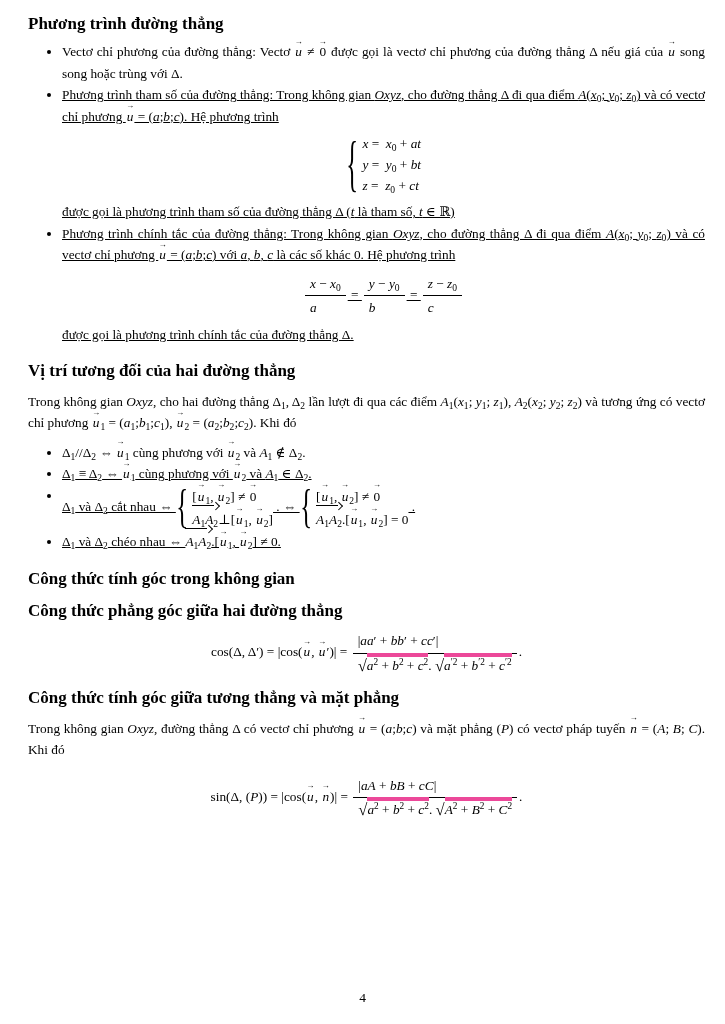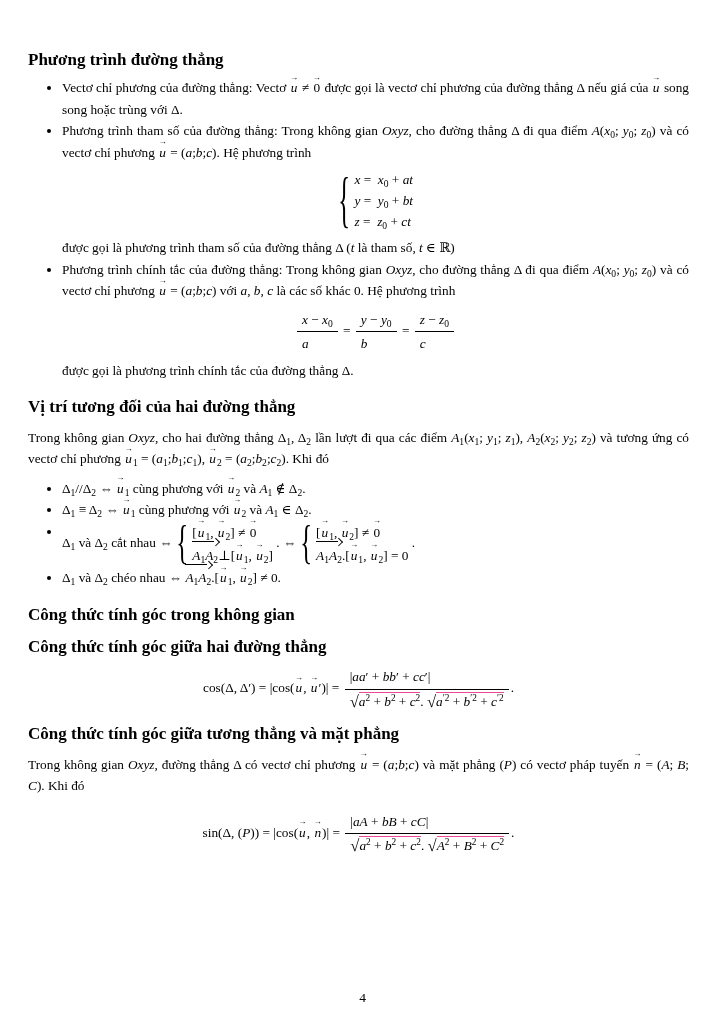--- a/index.html
+++ b/index.html
@@ -2,30 +2,30 @@
 <html><head>
 <meta charset="utf-8">
 <style>
   html,body{margin:0;padding:0;}
   body{
     width:725px;height:1024px;position:relative;overflow:hidden;
     background:#ffffff;color:#000;
     font-family:"Liberation Serif","DejaVu Serif","DejaVu Sans",serif;
     font-size:13.3px;line-height:1.62;
   }
-  .page{padding:13px 36px 0 28px;margin-top:36px;}
+  .page{padding:13px 20px 0 28px;}
   h1{font-size:17px;line-height:1.25;margin:0;font-weight:bold;}
   .h-top{margin:0 0 7px 0;}
   .h-sec{margin:15px 0 9px 0;}
   .h-sub{margin:11px 0 9px 0;}
   p.intro{margin:0;text-align:justify;}
   ul.blist{list-style:none;margin:0;padding:0;}
   ul.blist>li{position:relative;padding-left:34px;margin:0;}
   ul.blist>li::before{content:'';position:absolute;left:19px;top:9px;width:4px;height:4px;background:#000;border-radius:50%;}
-  li.gap{margin-top:11px;}
+  li.gap{margin-top:11px;text-decoration:underline;}
   .btxt{display:block;text-align:justify;}
   .cont{margin-top:5px;}
   .eqline{text-align:center;margin:7px 0 5px 0;}
   i{font-style:italic;}
   sub{font-size:0.72em;vertical-align:-0.28em;line-height:0;}
   sup{font-size:0.7em;vertical-align:0.5em;line-height:0;}
   
   .v{display:inline-block;position:relative;padding:0 1px;font-style:italic;}
   .v::before{content:'→';position:absolute;left:50%;transform:translateX(-50%);top:-0.78em;font-size:0.62em;font-style:normal;}
   .v.up{font-style:normal;}
@@ -33,21 +33,21 @@
   .oar{display:inline-block;position:relative;}
   .oar::before{content:'';position:absolute;left:0;right:4px;top:-3px;border-top:1px solid #000;}
   .oar::after{content:'';position:absolute;right:0;top:-5.4px;width:4.5px;height:4.5px;border-top:1px solid #000;border-right:1px solid #000;transform:rotate(45deg);}
   
   .frac{display:inline-block;vertical-align:middle;text-align:left;padding:0 2px;}
   .fn{display:block;padding:0 5px 1px 5px;}
   .fd{display:block;border-top:1px solid #000;padding:1px 5px 0 5px;}
   
   .sq{white-space:nowrap;}
   .rsym{font-size:1.25em;line-height:0;vertical-align:-0.08em;}
-  .rd{border-top:1px solid #ec4899;padding-top:1px;}
+  .rd{border-top:4px solid #ec4899;padding-top:1px;}
   
   .case{display:inline-flex;align-items:center;vertical-align:middle;text-align:left;}
   .brc{display:inline-block;line-height:1;font-weight:400;margin-right:4px;}
   .brc.b2{font-size:26px;transform:scaleY(1.75) scaleX(0.95);}
   .brc.b3{font-size:26px;transform:scaleY(2.35) scaleX(0.95);}
   .crows{display:inline-block;line-height:1.75;}
   .crows.c3{line-height:1.55;}
   .pagenum{position:absolute;bottom:15px;left:0;right:0;text-align:center;font-size:13.5px;}
 </style>
 </head>
@@ -95,21 +95,21 @@
             <span class="crows">[<span class="v">u</span><sub>1</sub>, <span class="v">u</span><sub>2</sub>] ≠ <span class="v up">0</span><br><span class="oar"><i>A</i><sub>1</sub><i>A</i><sub>2</sub></span>.[<span class="v">u</span><sub>1</sub>, <span class="v">u</span><sub>2</sub>] = 0</span>
           </span> .</span>
     </li>
     <li class="gap">
       <span>Δ<sub>1</sub> và Δ<sub>2</sub> chéo nhau ⇔ <span class="oar"><i>A</i><sub>1</sub><i>A</i><sub>2</sub></span>.[<span class="v">u</span><sub>1</sub>, <span class="v">u</span><sub>2</sub>] ≠ 0.</span>
     </li>
   </ul>
 
   <h1 class="h-sec">Công thức tính góc trong không gian</h1>
 
-  <h1 class="h-sub">Công thức tính góc giữa hai đường thẳng</h1>
+  <h1 class="h-sub">Công thức phẳng góc giữa hai đường thẳng</h1>
   <div class="eqline">
     <span>cos(Δ, Δ′) = |cos(<span class="v">u</span>, <span class="v">u</span>′)| = </span><span class="frac"><span class="fn">|<i>aa</i>′ + <i>bb</i>′ + <i>cc</i>′|</span><span class="fd"><span class="sq"><span class="rsym">√</span><span class="rd"><i>a</i><sup>2</sup> + <i>b</i><sup>2</sup> + <i>c</i><sup>2</sup></span></span>. <span class="sq"><span class="rsym">√</span><span class="rd"><i>a</i><sup>′2</sup> + <i>b</i><sup>′2</sup> + <i>c</i><sup>′2</sup></span></span></span></span><span>.</span>
   </div>
 
   <h1 class="h-sub">Công thức tính góc giữa tương thẳng và mặt phẳng</h1>
   <p class="intro">Trong không gian <i>Oxyz</i>, đường thẳng Δ có vectơ chỉ phương <span class="v">u</span> = (<i>a</i>;<i>b</i>;<i>c</i>) và mặt phẳng (<i>P</i>) có vectơ pháp tuyến <span class="v">n</span> = (<i>A</i>; <i>B</i>; <i>C</i>). Khi đó</p>
   <div class="eqline" style="margin-top:14px;">
     <span>sin(Δ, (<i>P</i>)) = |cos(<span class="v">u</span>, <span class="v">n</span>)| = </span><span class="frac"><span class="fn">|<i>aA</i> + <i>bB</i> + <i>cC</i>|</span><span class="fd"><span class="sq"><span class="rsym">√</span><span class="rd"><i>a</i><sup>2</sup> + <i>b</i><sup>2</sup> + <i>c</i><sup>2</sup></span></span>. <span class="sq"><span class="rsym">√</span><span class="rd"><i>A</i><sup>2</sup> + <i>B</i><sup>2</sup> + <i>C</i><sup>2</sup></span></span></span></span><span>.</span>
   </div>
 

